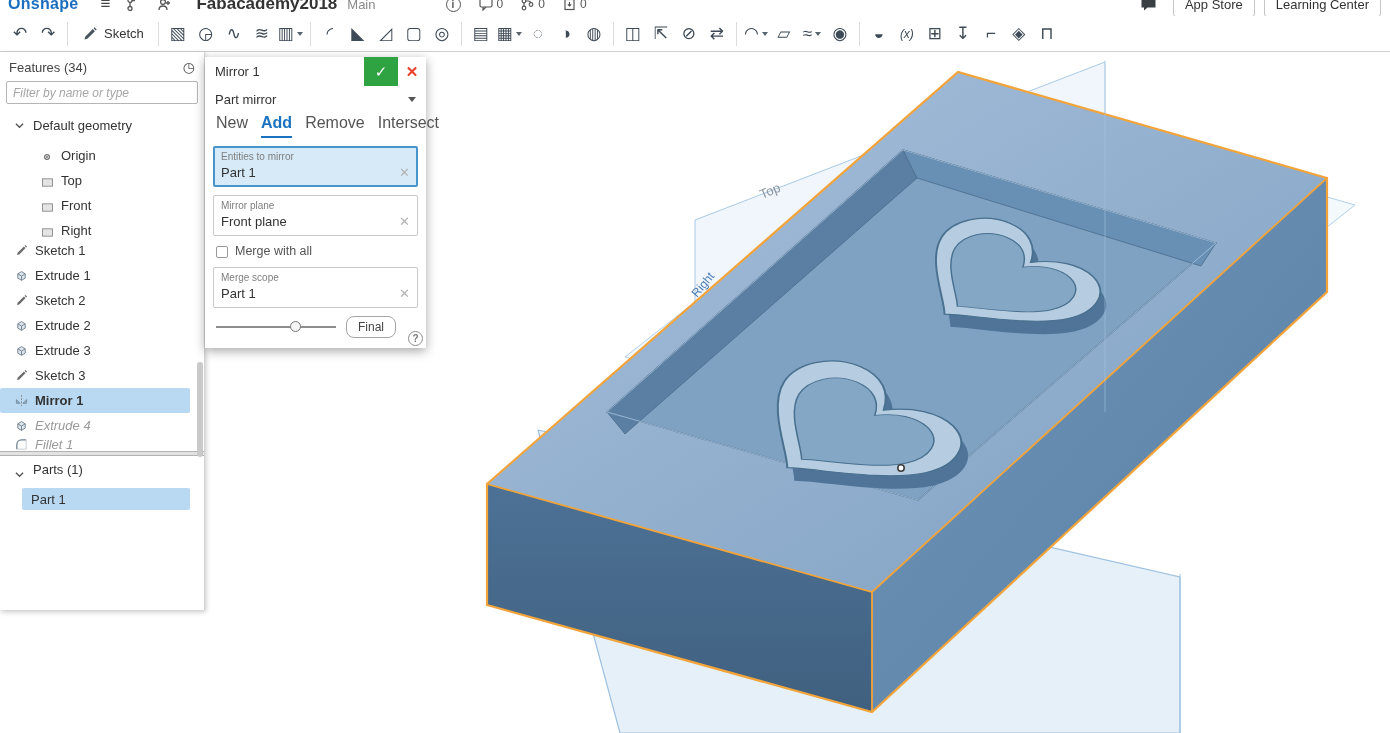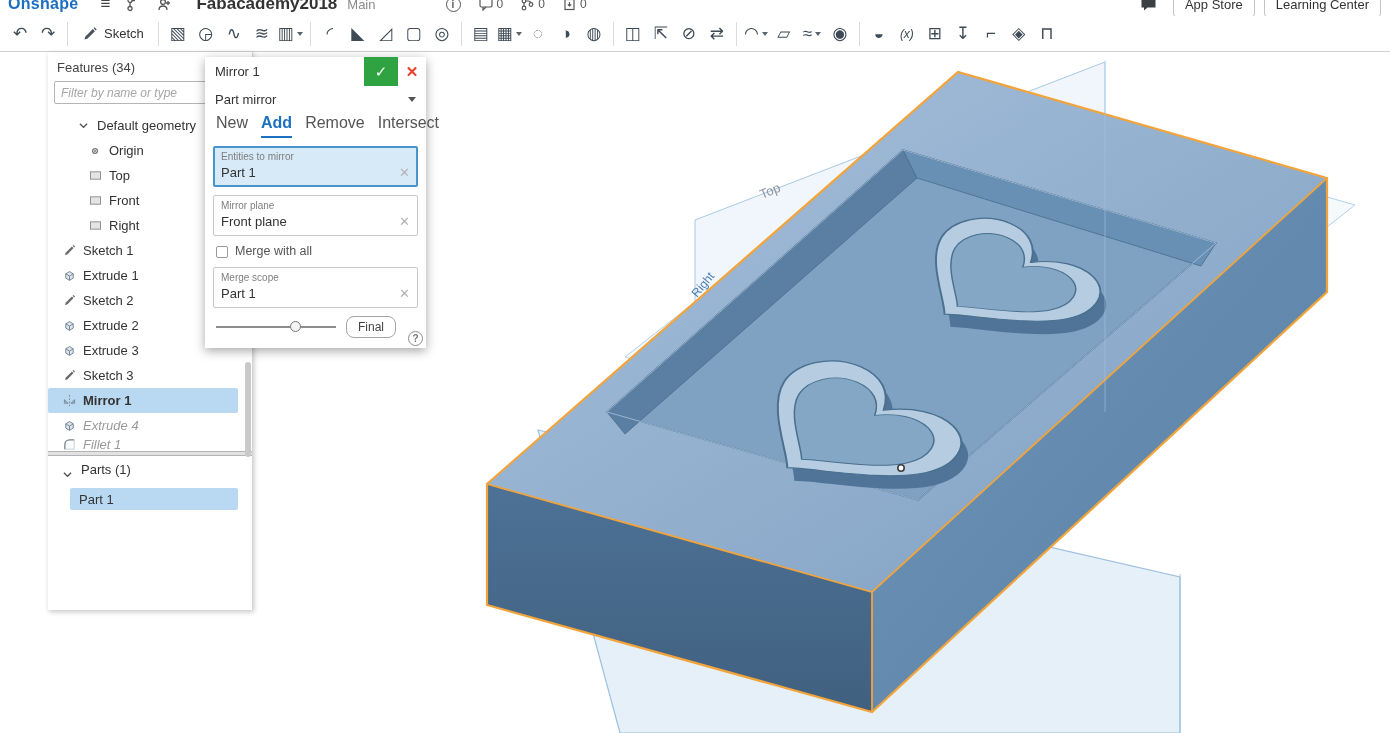--- a/index.html
+++ b/index.html
@@ -31,30 +31,30 @@
           color:#3e4a55; font-size:17px; border-radius:2px; cursor:default; padding:0 2px; }
   .tbtn .glyph { line-height:1; }
   .tbtn .glyph.small { font-size:12px; font-style:italic; }
   .chev { width:0; height:0; border-left:3.5px solid transparent; border-right:3.5px solid transparent;
           border-top:4px solid #5a646e; margin-left:3px; }
   .tsep { width:1px; height:24px; background:#dcdcdc; margin:0 5px; flex:0 0 1px; }
   .sketch-btn { display:flex; align-items:center; gap:6px; padding:0 9px; height:30px; color:#333; font-size:13px; }
 
   
   .features { position:absolute; top:52px; left:0; width:205px; height:558px; background:#fff;
-              border-right:1px solid #d4d4d4; box-shadow:1px 2px 5px rgba(0,0,0,.22); font-size:13px; color:#333; z-index:5;margin-left:48px; }
+              border-right:1px solid #d4d4d4; box-shadow:1px 2px 5px rgba(0,0,0,.22); font-size:13px; color:#333; z-index:5; }
   .f-head { display:flex; justify-content:space-between; align-items:center; padding:7px 9px 3px; color:#444; }
   .f-clock { color:#555; font-size:14px; }
   .f-filter { margin:3px 6px 9px; }
   .f-filter input { width:100%; height:23px; border:1px solid #b5b5b5; border-radius:2px;
                     padding:0 6px; font-size:12px; font-family:"Liberation Sans",sans-serif; }
   .f-filter input::placeholder { font-style:italic; color:#a6a6a6; }
   .trow { height:25px; display:flex; align-items:center; gap:7px; padding-left:14px; white-space:nowrap; }
-  .trow.ind0 { padding-left:28px; }
-  .trow.ind2 { padding-left:40px; }
+  .trow.ind0 { padding-left:12px; }
+  .trow.ind2 { padding-left:40px;align-items:flex-end; }
   .trow.sel { background:#b9d9f2; font-weight:bold; margin-right:14px; border-radius:2px; }
   .trow.sup { color:#9a9a9a; font-style:italic; }
   .trow.clip { height:12px; overflow:hidden; }
   .ticon { display:flex; align-items:center; width:14px; justify-content:center; flex:0 0 14px; }
   .rollback { height:5px; background:#e2e2e2; border-top:1px solid #b3b3b3; border-bottom:1px solid #b3b3b3; margin-top:1px; }
   .parts-head { display:flex; gap:7px; padding-left:12px; height:25px; margin-top:6px; color:#333; }
   .part-row { height:22px; margin:1px 14px 0 22px; background:#b9d9f2; border-radius:2px;
               display:flex; align-items:center; padding-left:9px; }
   .f-scroll { position:absolute; right:1px; top:310px; width:6px; height:95px; background:#c9c9c9; border-radius:3px; }
 

